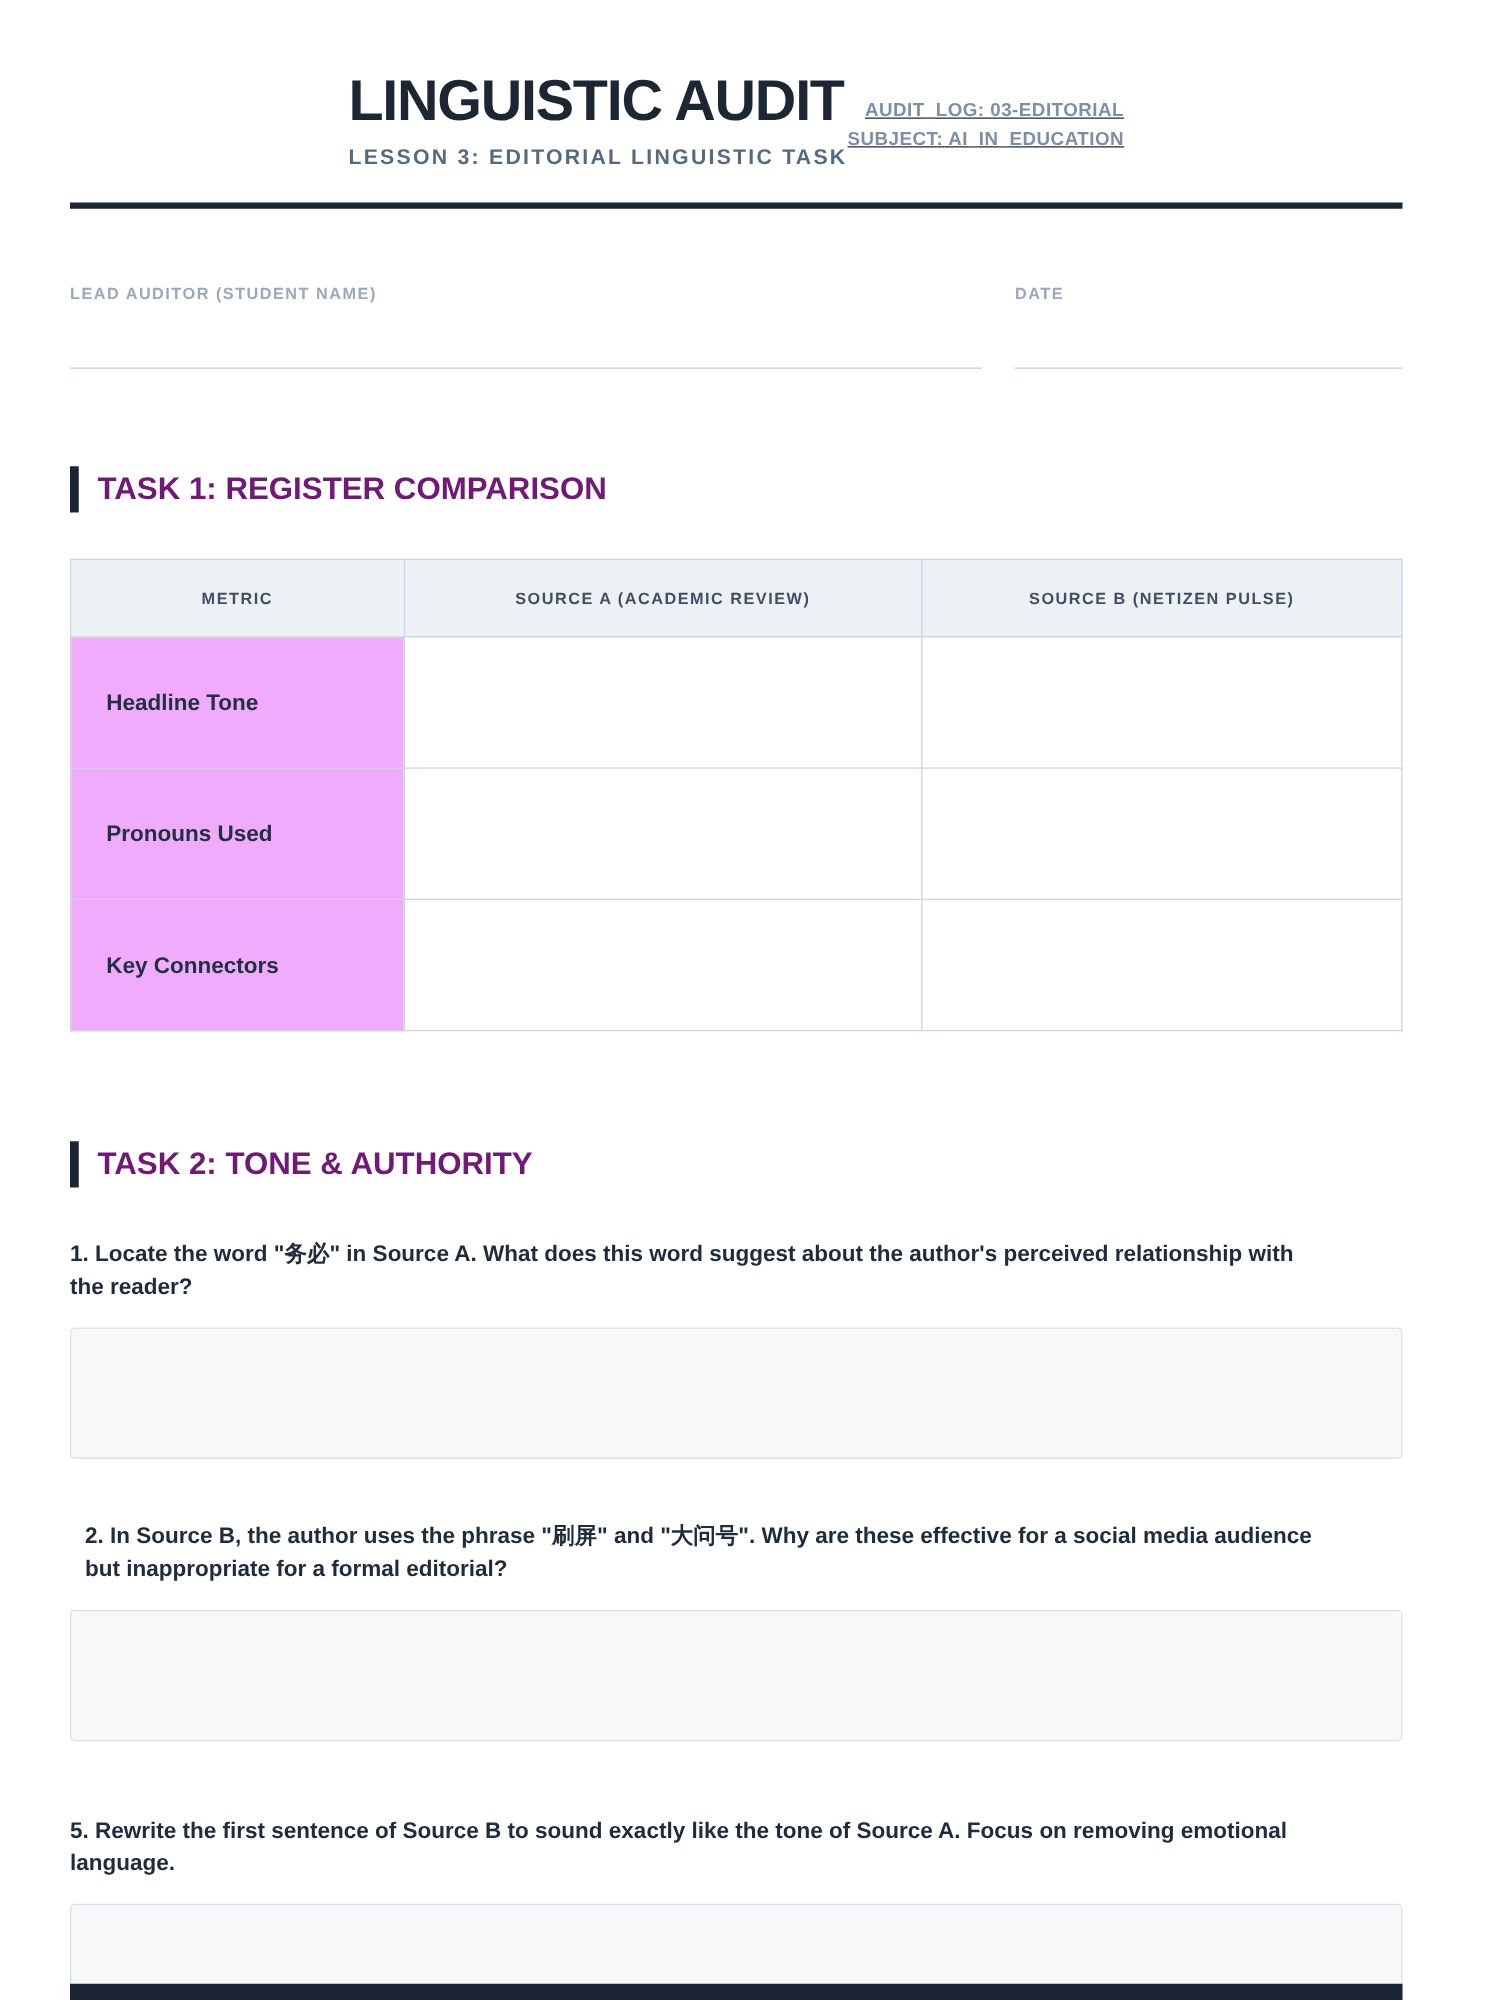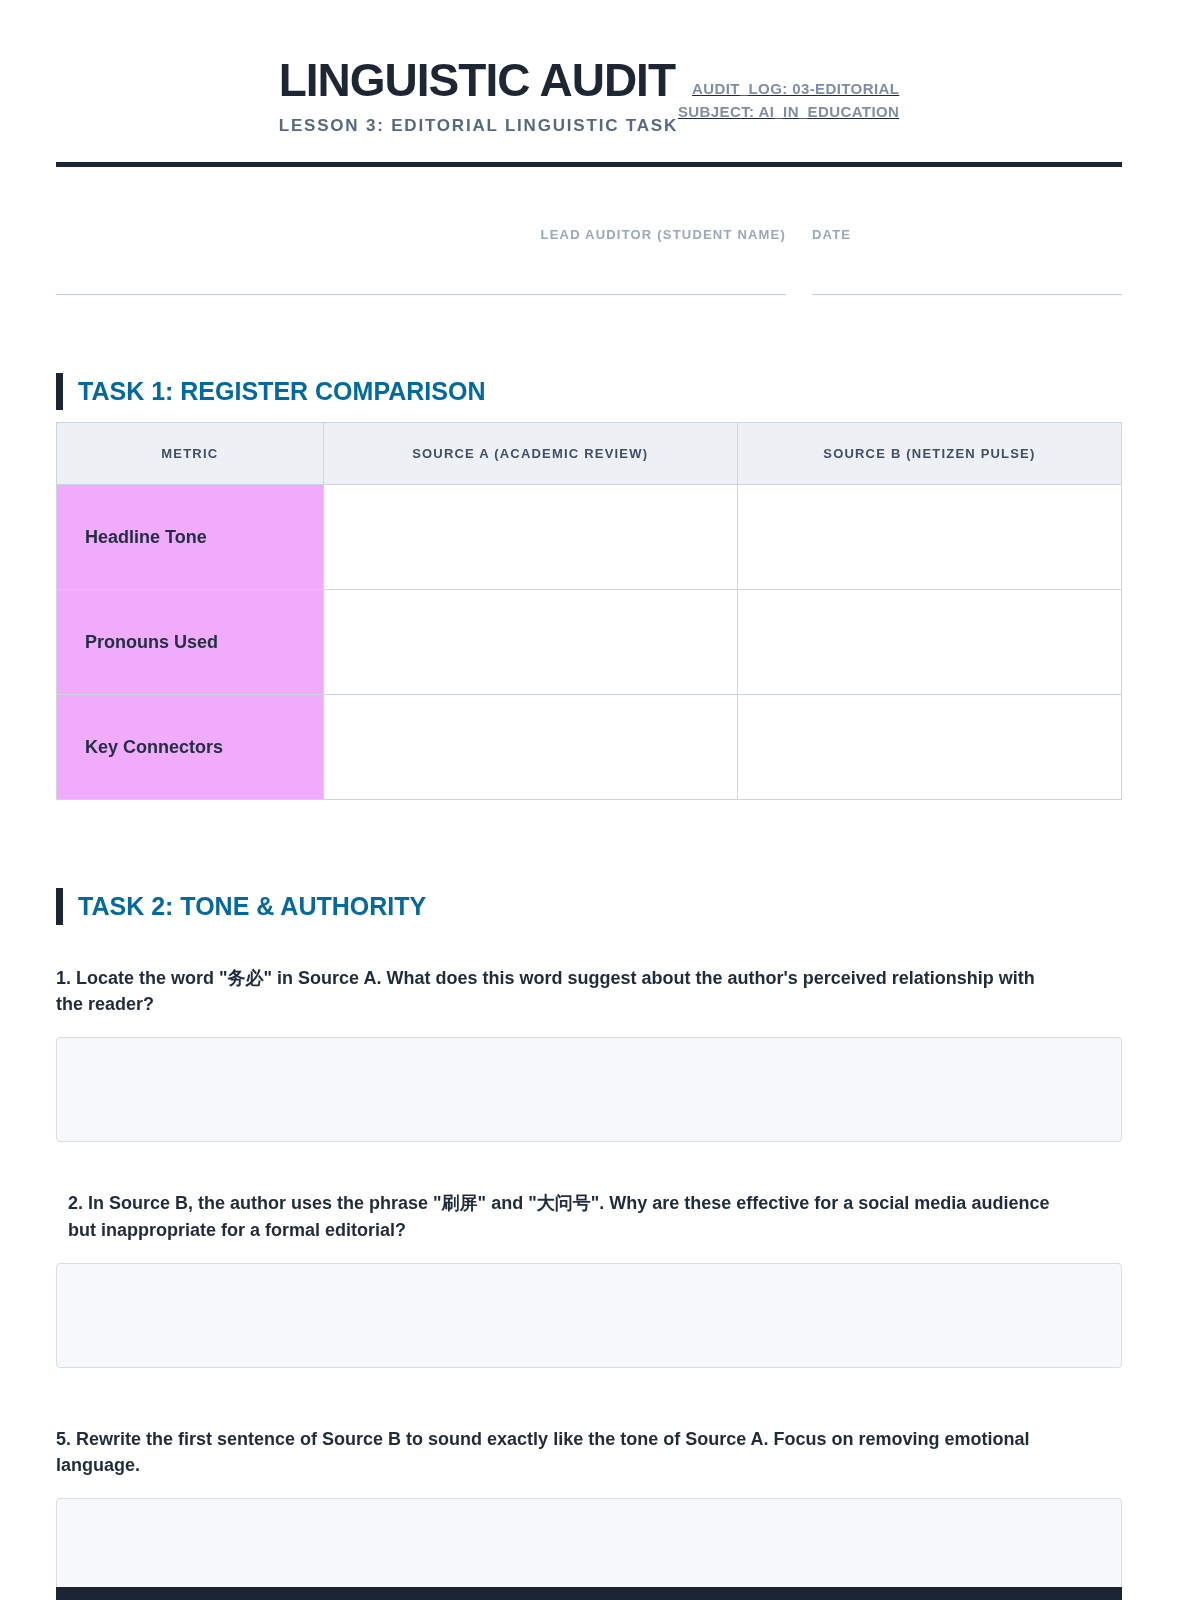--- a/index.html
+++ b/index.html
@@ -38,37 +38,37 @@
   .fields { display: flex; gap: 26px; margin-top: 60px; }
   .field-label {
     font-size: 13px; font-weight: 700; letter-spacing: 1.2px;
     color: #9aa8ba;
   }
   .field-line {
     margin-top: 52px;
     border-bottom: 1px solid #c4ceda;
     height: 1px;
   }
-  .field-name { width: 730px; text-align: right; }
+  .field-name { width: 730px; }
   .field-date { flex: 1; }
 
   
   .section-title {
     display: flex; align-items: center; gap: 15px;
-    font-size: 25px; font-weight: 700; color: #0369a1;
+    font-size: 25px; font-weight: 700; color: #701a75;
   }
   .section-title .bar {
     width: 7px; height: 37px; background: #1b2533; display: inline-block;
   }
   .task1 { margin-top: 78px; }
   .task2 { margin-top: 88px; }
 
   
   table.compare {
-    margin-top: 12px;
+    margin-top: 37px;
     width: 100%;
     border-collapse: collapse;
   }
   table.compare th, table.compare td { border: 1px solid #ccd4de; }
   table.compare th {
     background: #edf1f5;
     height: 62px;
     font-size: 13px; font-weight: 700; letter-spacing: 1.2px;
     color: #3e4f66; text-align: center;
   }

